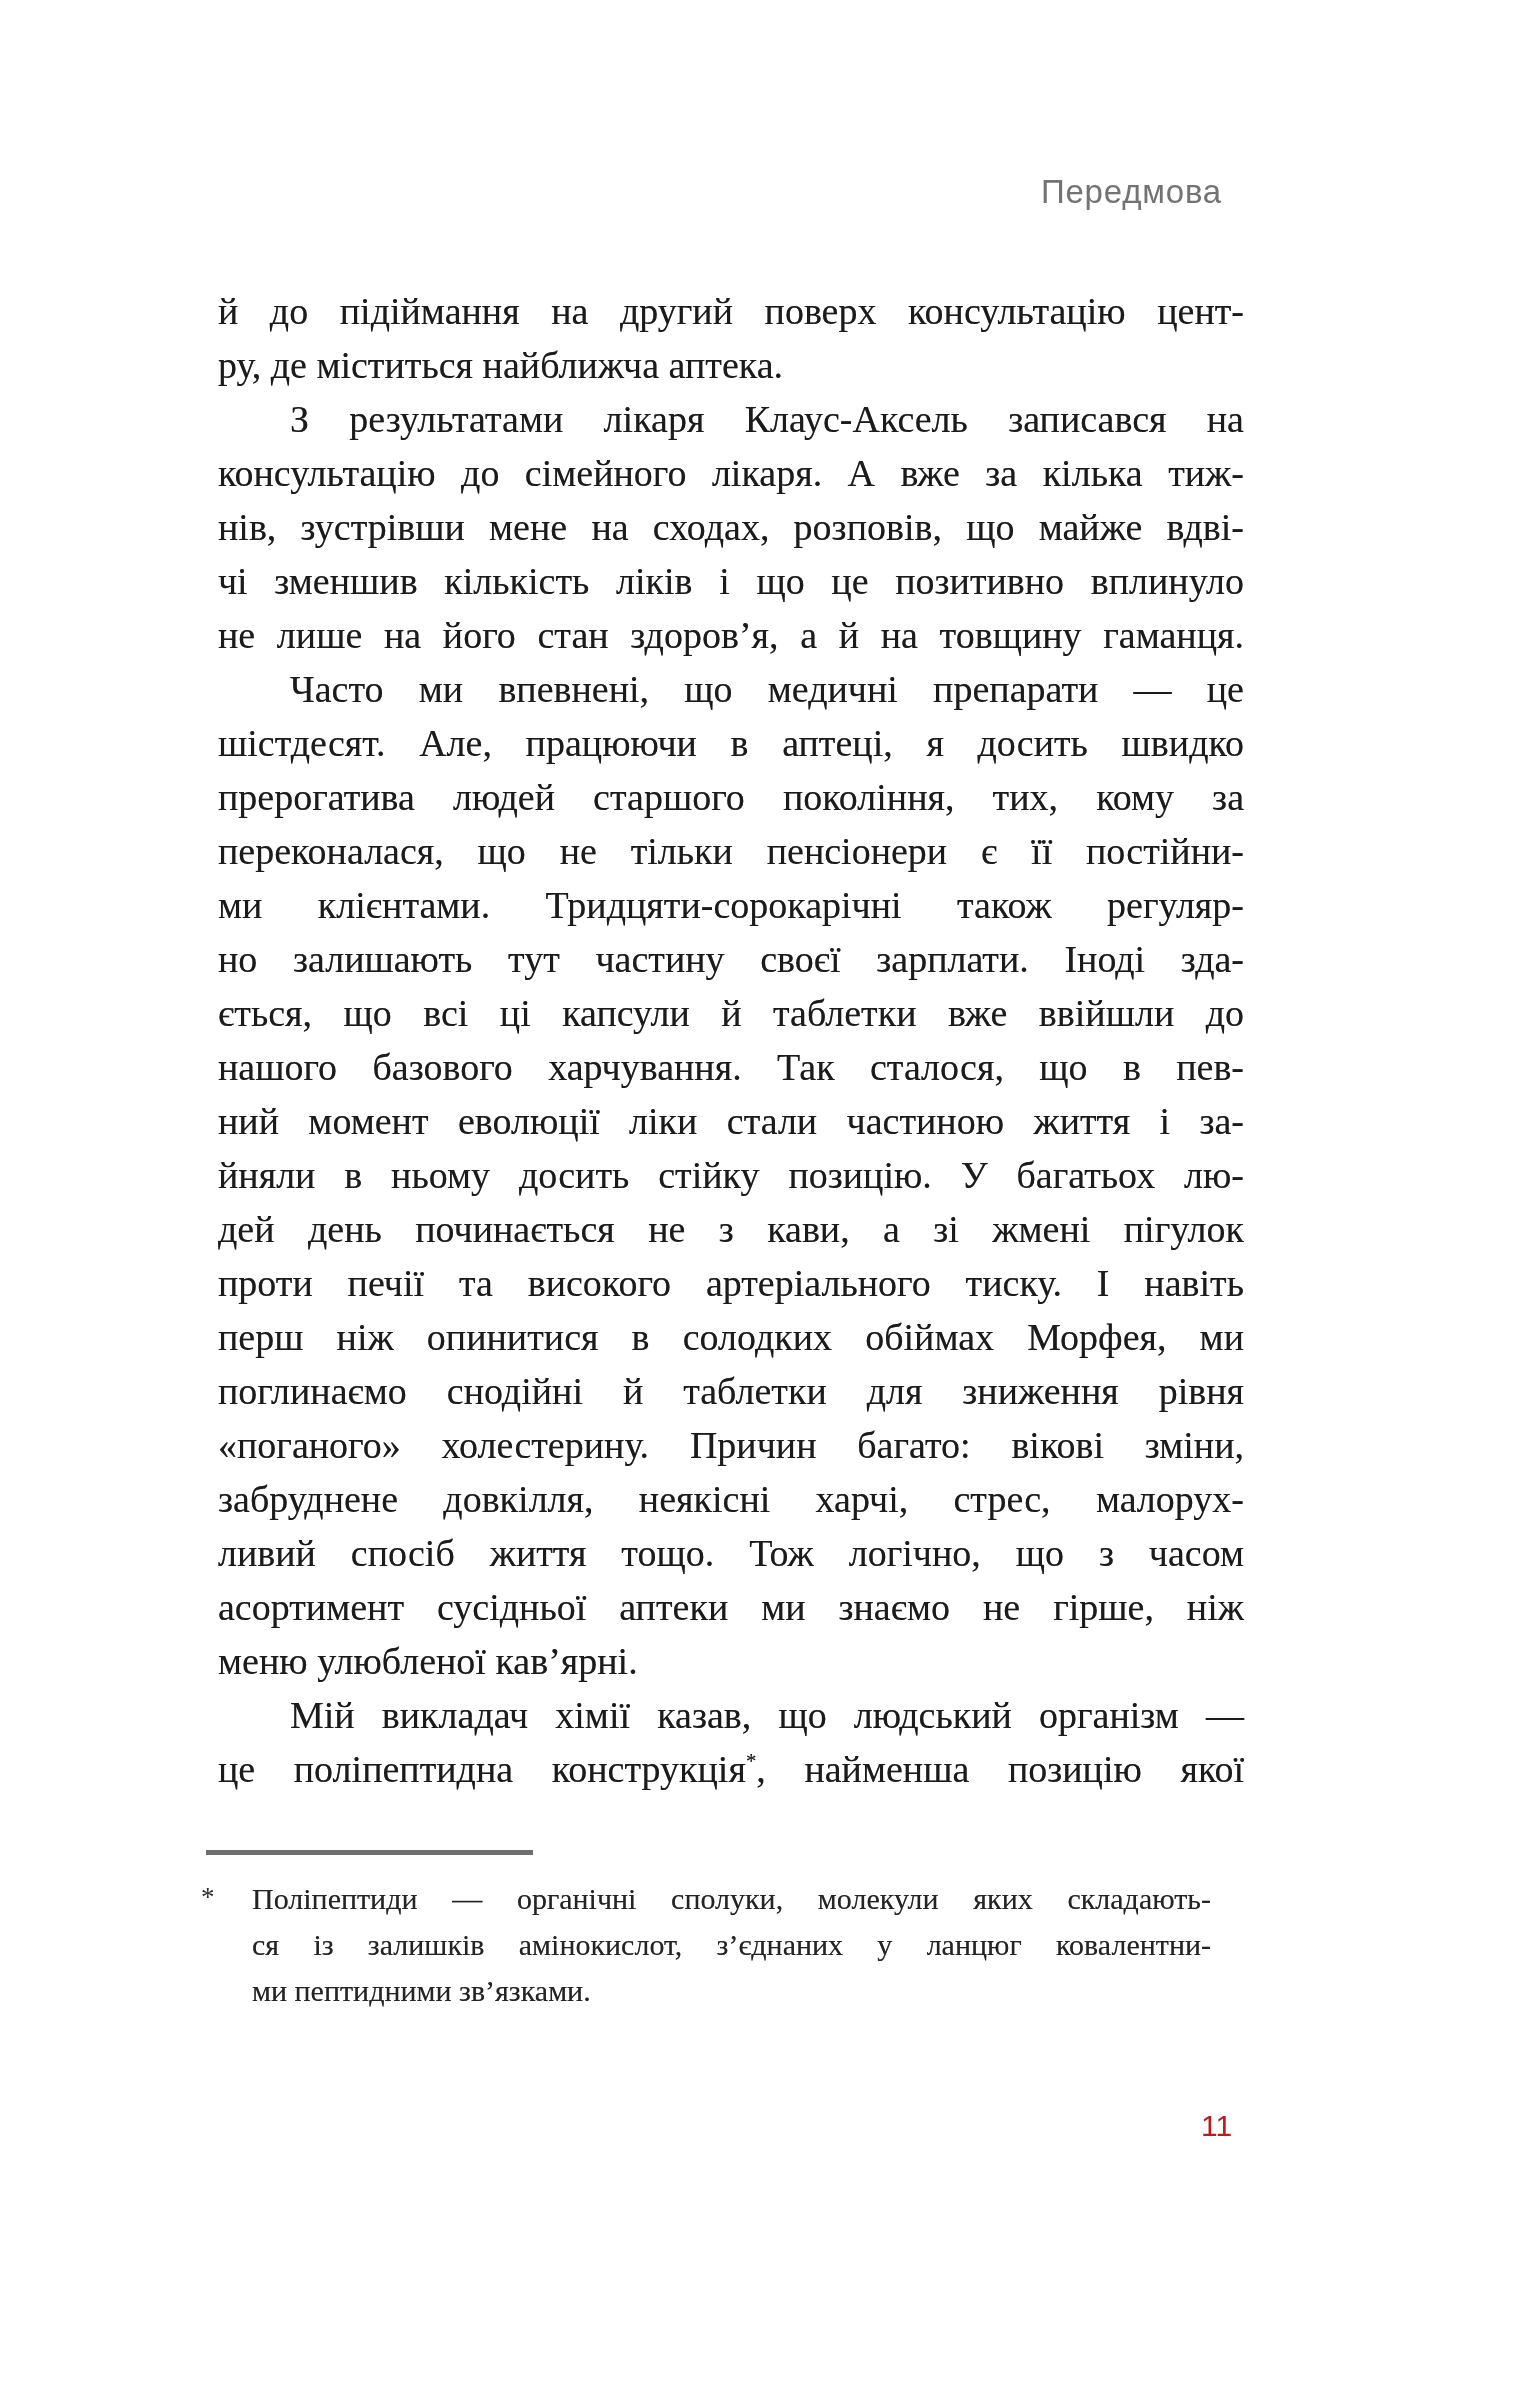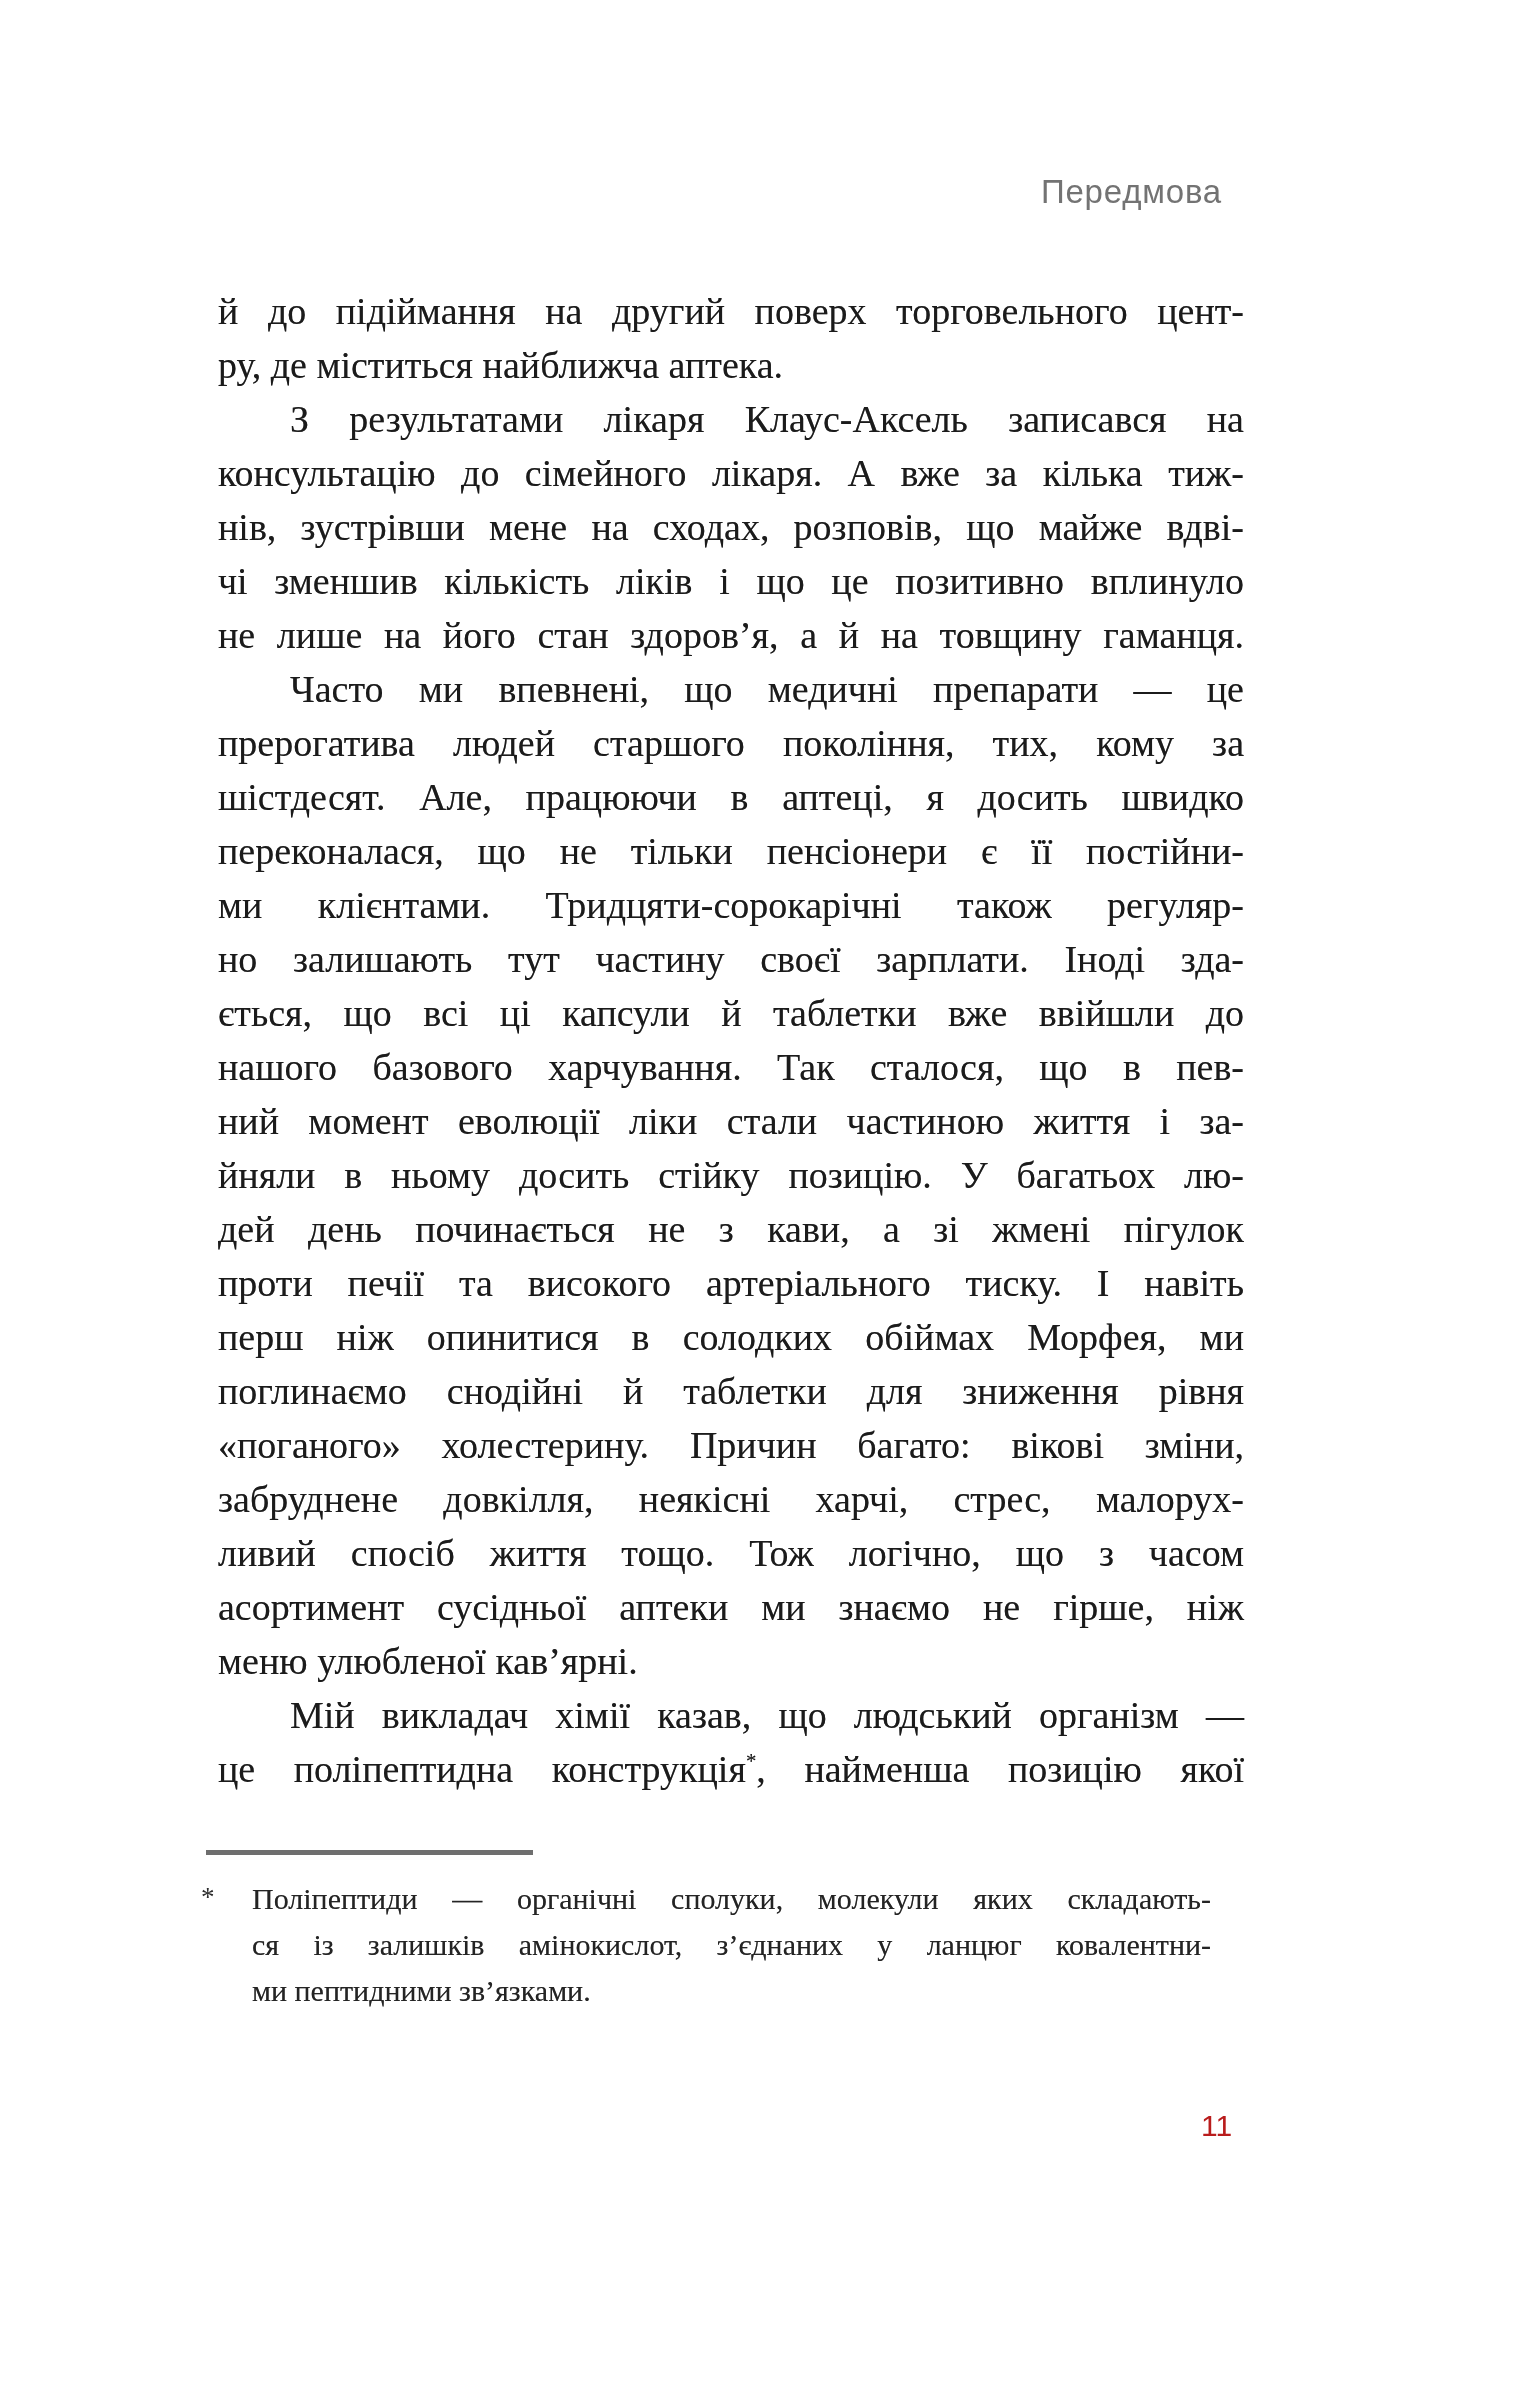--- a/index.html
+++ b/index.html
@@ -100,30 +100,30 @@
   }
 </style>
 </head>
 <body>
 
 <div class="page">
 
   <div class="running-head">Передмова</div>
 
   <div class="body-text">
-    <div class="bl">й до підіймання на другий поверх торговельного цент-</div>
+    <div class="bl">й до підіймання на другий поверх консультацію цент-</div>
     <div class="bl last">ру, де міститься найближча аптека.</div>
     <div class="bl ind">З результатами лікаря Клаус-Аксель записався на</div>
     <div class="bl">консультацію до сімейного лікаря. А вже за кілька тиж-</div>
     <div class="bl">нів, зустрівши мене на сходах, розповів, що майже вдві-</div>
     <div class="bl">чі зменшив кількість ліків і що це позитивно вплинуло</div>
     <div class="bl">не лише на його стан здоров’я, а й на товщину гаманця.</div>
     <div class="bl ind">Часто ми впевнені, що медичні препарати — це</div>
+    <div class="bl">шістдесят. Але, працюючи в аптеці, я досить швидко</div>
     <div class="bl">прерогатива людей старшого покоління, тих, кому за</div>
-    <div class="bl">шістдесят. Але, працюючи в аптеці, я досить швидко</div>
     <div class="bl">переконалася, що не тільки пенсіонери є її постійни-</div>
     <div class="bl">ми клієнтами. Тридцяти-сорокарічні також регуляр-</div>
     <div class="bl">но залишають тут частину своєї зарплати. Іноді зда-</div>
     <div class="bl">ється, що всі ці капсули й таблетки вже ввійшли до</div>
     <div class="bl">нашого базового харчування. Так сталося, що в пев-</div>
     <div class="bl">ний момент еволюції ліки стали частиною життя і за-</div>
     <div class="bl">йняли в ньому досить стійку позицію. У багатьох лю-</div>
     <div class="bl">дей день починається не з кави, а зі жмені пігулок</div>
     <div class="bl">проти печії та високого артеріального тиску. І навіть</div>
     <div class="bl">перш ніж опинитися в солодких обіймах Морфея, ми</div>

